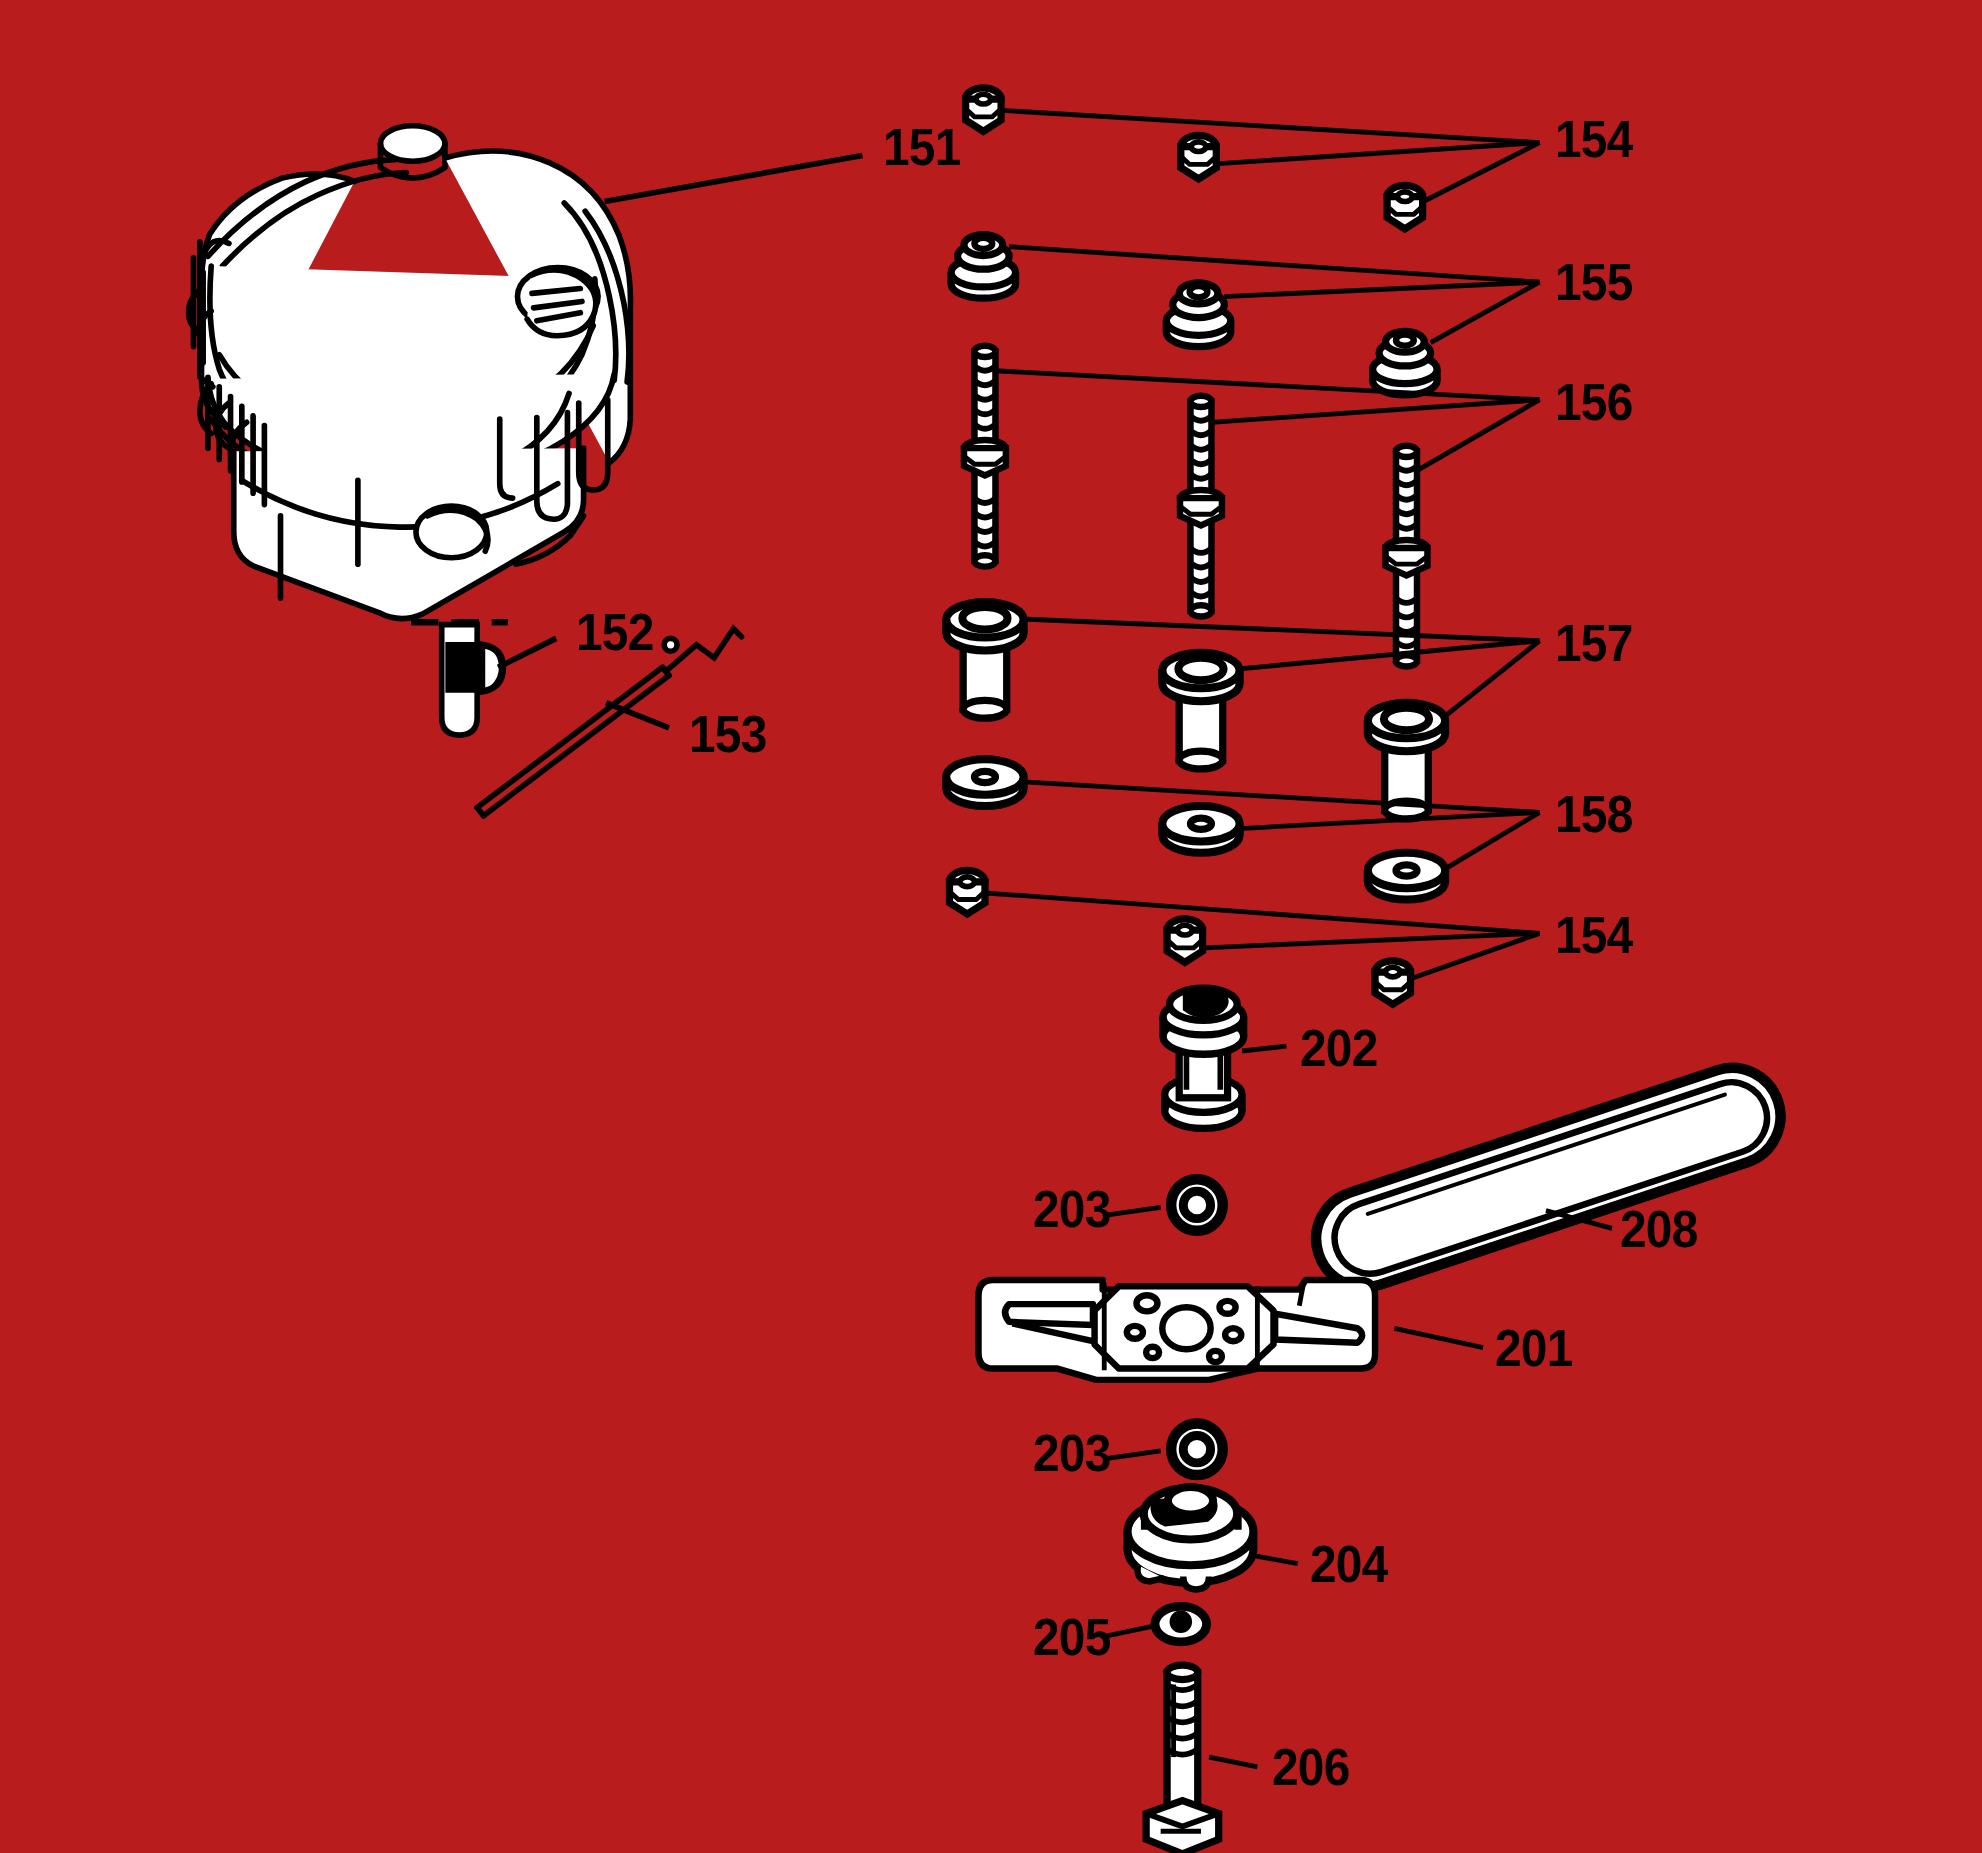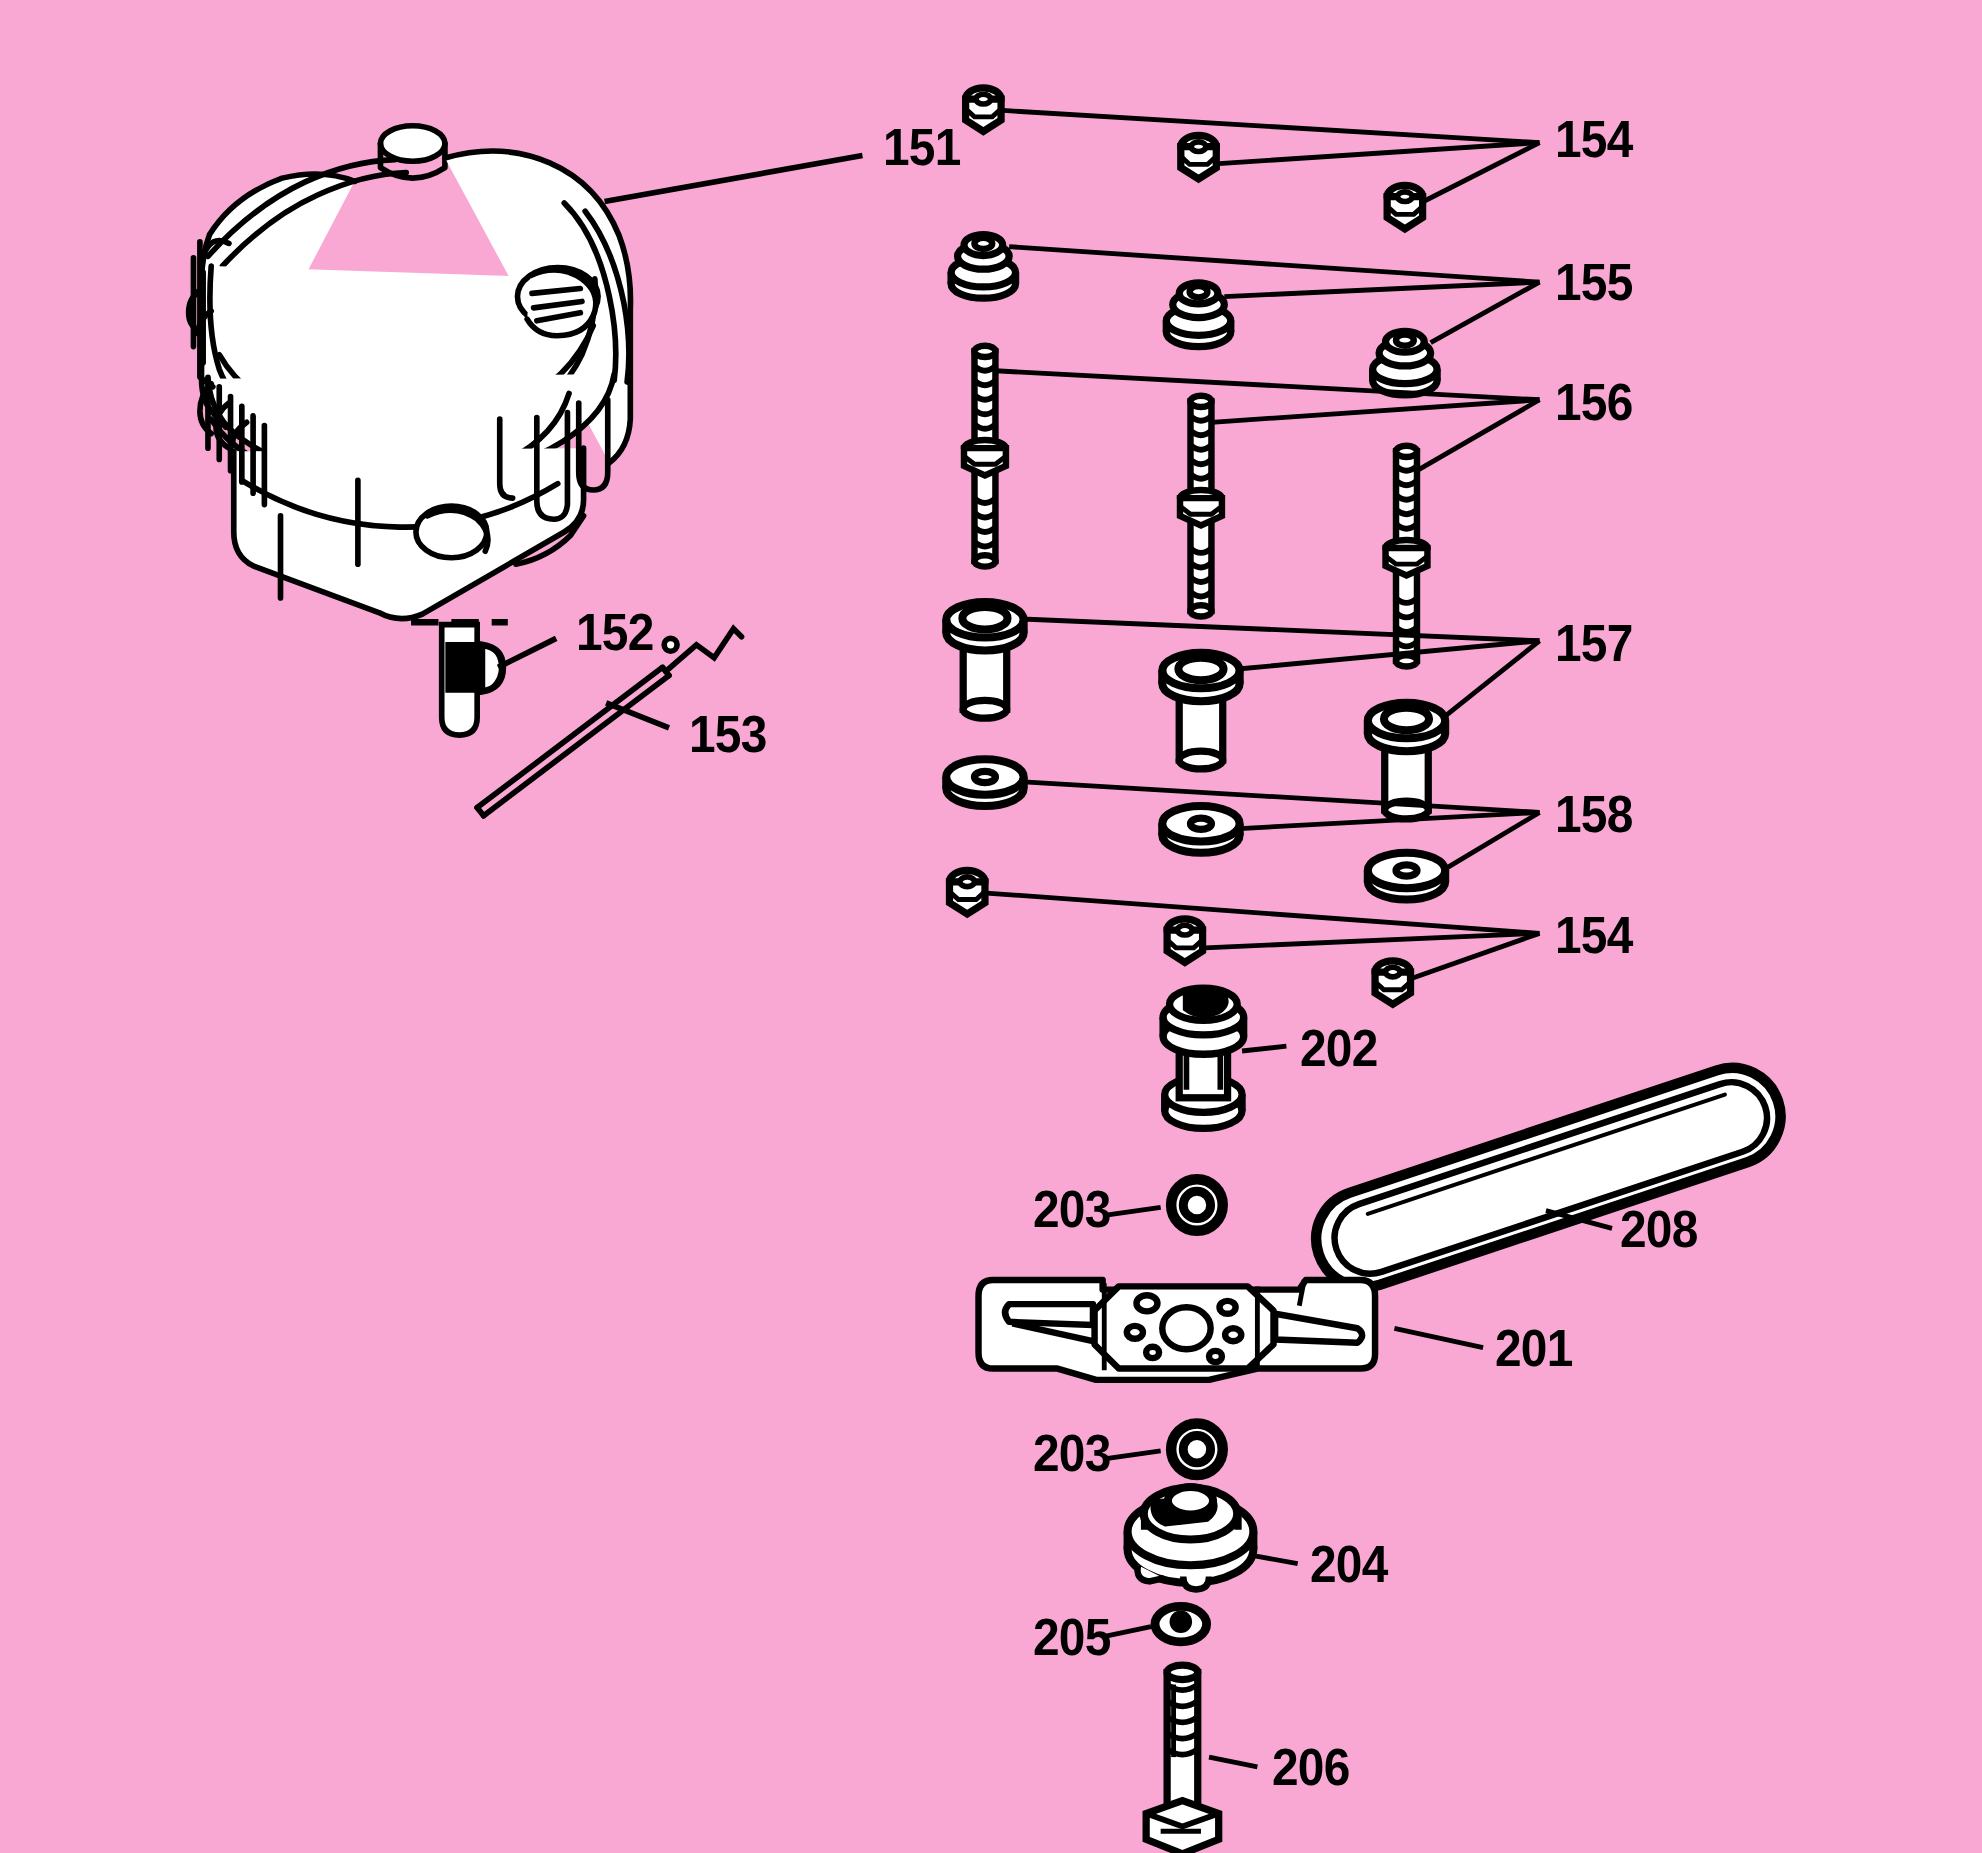--- a/index.html
+++ b/index.html
@@ -1,18 +1,18 @@
 <!DOCTYPE html>
 <html style="font-size:13px"><head>
 <meta charset="utf-8">
 <title>Parts Diagram</title>
 <style>
   html,body{margin:0;padding:0;background:#ffffff;}
   body{font-family:"Liberation Sans", sans-serif;}
-  #stage{position:relative;width:1982px;height:1853px;background:#f9a8d4;overflow:hidden;}
+  #stage{position:relative;width:1982px;height:1853px;background:#b91c1c;overflow:hidden;}
   #stage svg{position:absolute;top:0;left:0;}
   .callout{
     position:absolute;
     font-family:"Liberation Sans", sans-serif;
     font-weight:bold;
     font-size:52px;
     letter-spacing:-0.8px;
     color:#000;
     white-space:nowrap;
     transform:scaleX(0.92);

